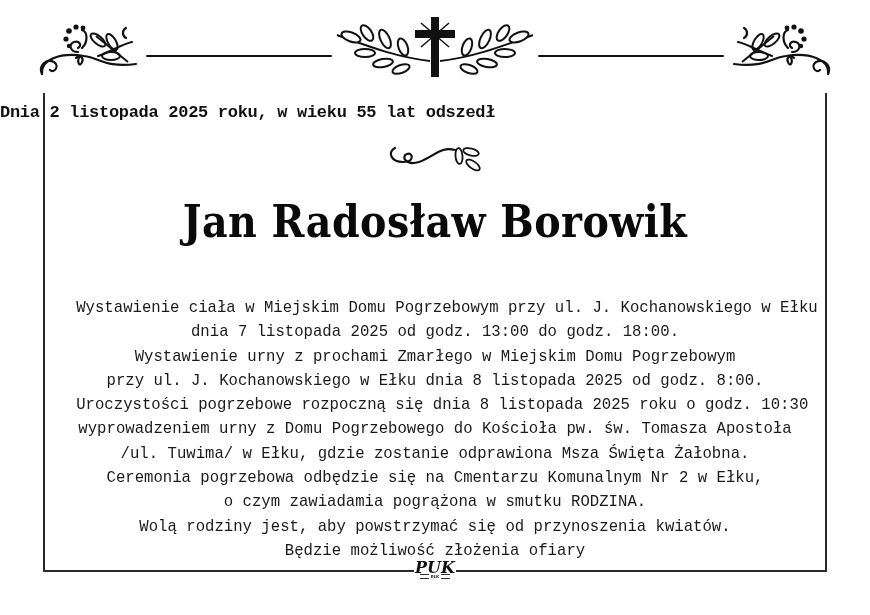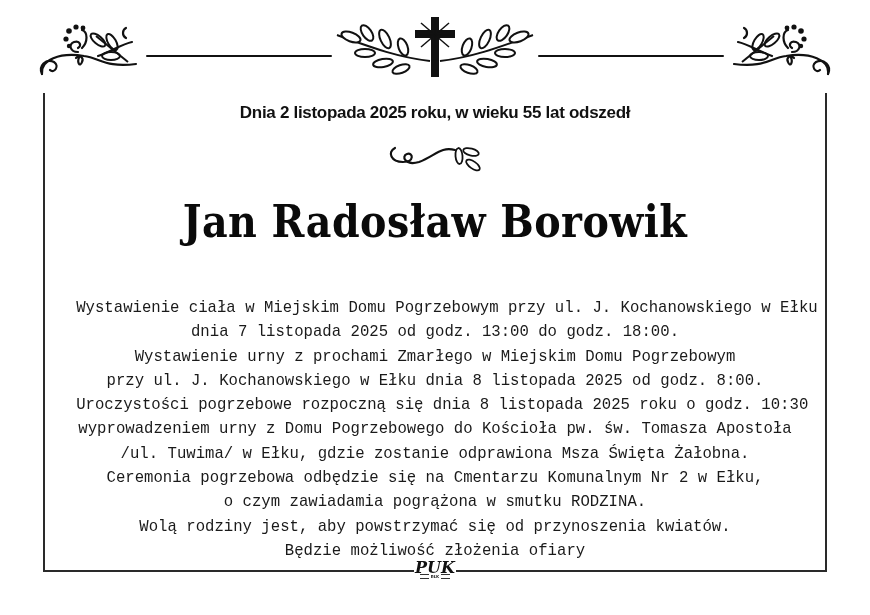--- a/index.html
+++ b/index.html
@@ -7,21 +7,21 @@
     .frame-left, .frame-right, .frame-bottom-left, .frame-bottom-right {
       position: absolute; background: #2a2a2a;
     }
     .frame-left { left: 43px; top: 93px; width: 2px; height: 479px; }
     .frame-right { left: 825px; top: 93px; width: 2px; height: 479px; }
     .frame-bottom-left { left: 43px; top: 570px; width: 371px; height: 2px; }
     .frame-bottom-right { left: 456px; top: 570px; width: 371px; height: 2px; }
     .ornament { position: absolute; }
     .header-text {
       position: absolute; left: 0; width: 870px; top: 103px;
-      text-align: center; font-family: Liberation Sans, sans-serif; font-weight: bold;
+      font-family: Liberation Mono, monospace; font-weight: bold;
       font-size: 17px; letter-spacing: -0.3px; color: #111;
     }
     .name-text {
       position: absolute; left: 0; width: 870px; top: 196px;
       text-align: center; font-family: "DejaVu Serif", serif; font-weight: bold;
       font-size: 44px; letter-spacing: 0.5px; color: #0a0a0a;
       transform: scaleX(0.9); transform-origin: center;
     }
     .body-text {
       position: absolute; left: 45px; width: 780px; top: 296px;

